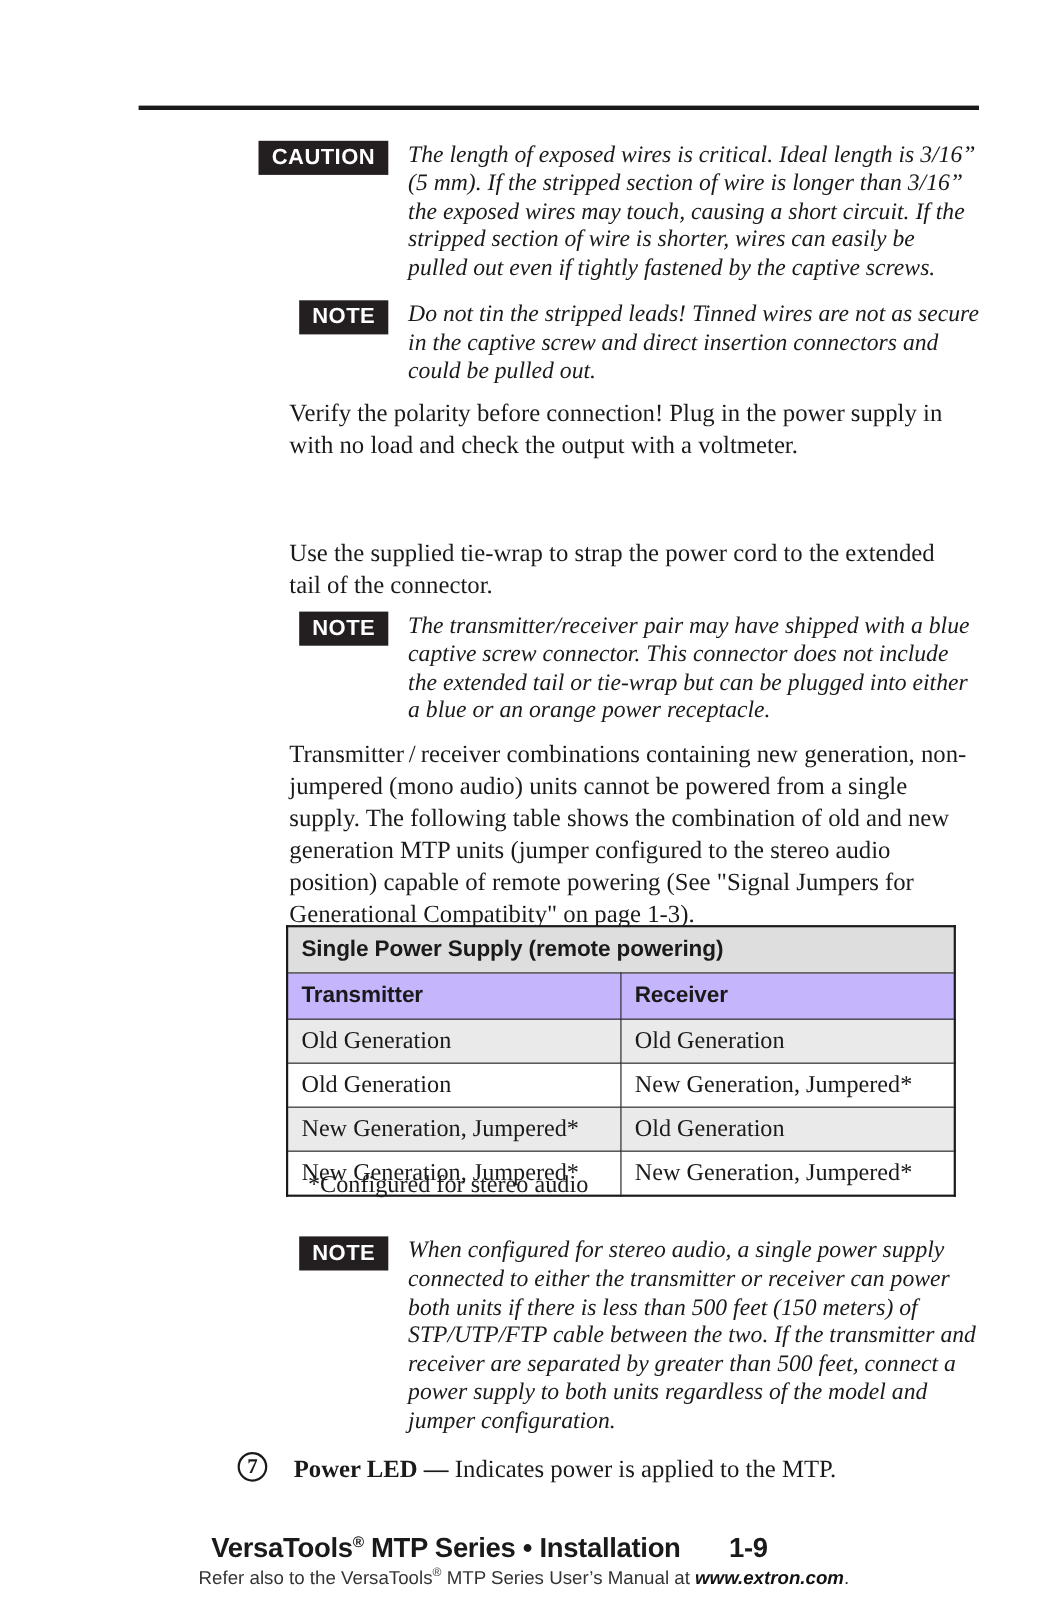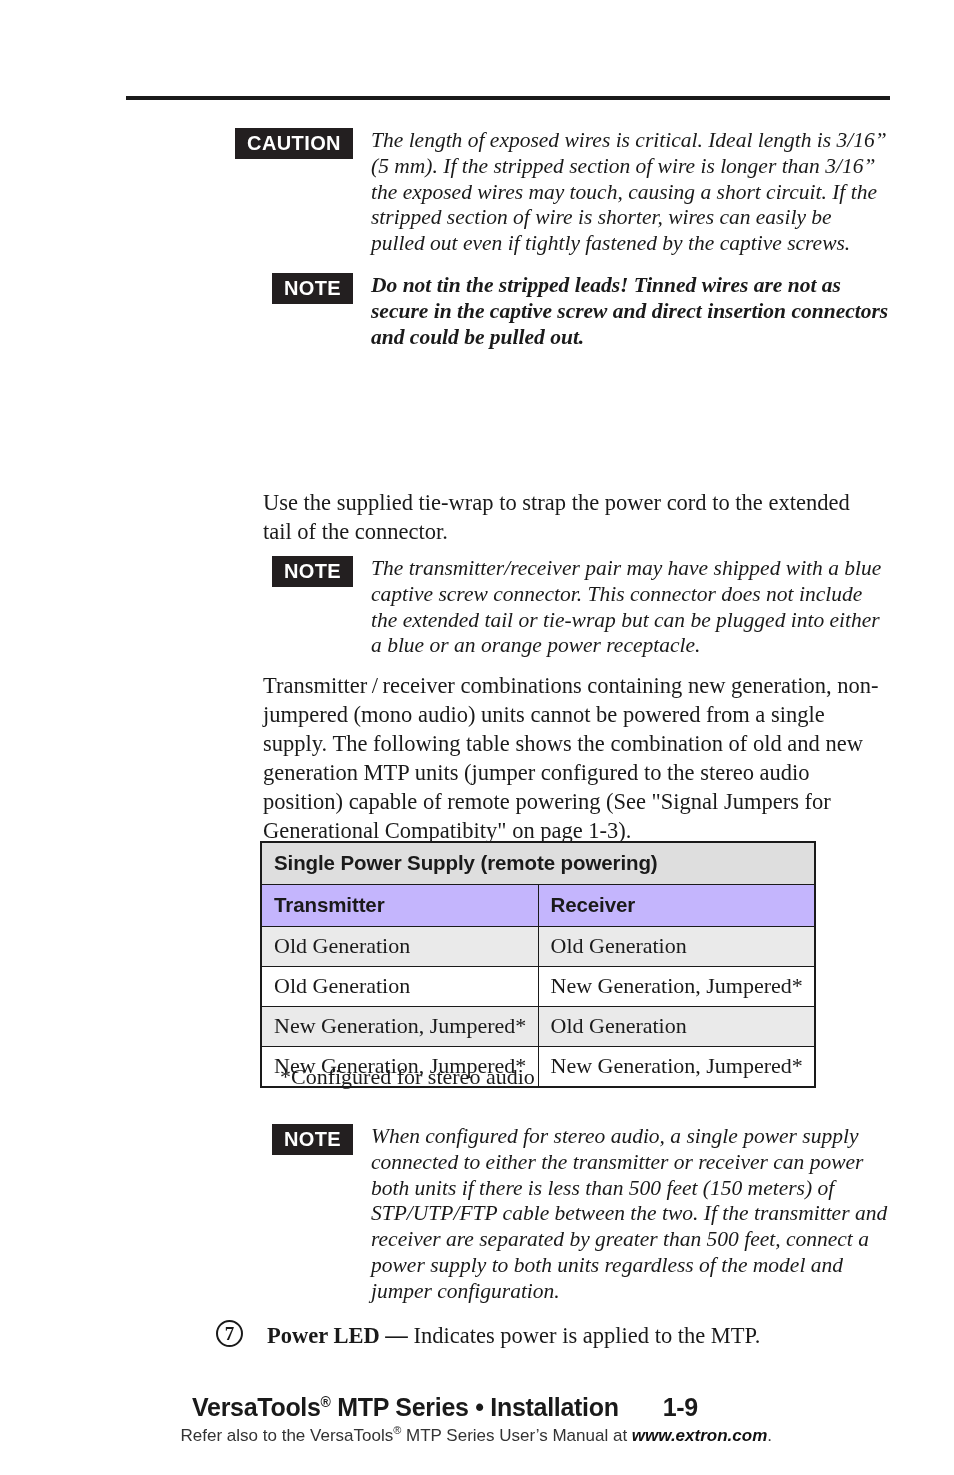--- a/index.html
+++ b/index.html
@@ -63,21 +63,21 @@
     font-size: 22.5px;
     line-height: 29px;
     color: #1a1a1a;
   }
 
   
   .tbl {
     position: absolute;
     left: 260px;
     top: 841px;
-    width: 556px;
+    width: 609px;
     border-collapse: collapse;
     border: 2.5px solid #1a1a1a;
     table-layout: fixed;
   }
   .tbl td {
     border: 1.6px solid #1a1a1a;
     padding: 5px 10px 6px 12px;
     vertical-align: middle;
     font-size: 22px;
     line-height: 26px;
@@ -182,23 +182,24 @@
 
   <div class="top-rule"></div>
 
   <div class="callout" style="left:235px; top:128px; width:655px;">
     <div class="callout-tag" style="width:118px; margin-right:18px;">CAUTION</div>
     <div class="callout-body" style="width:519px;">The length of exposed wires is critical.  Ideal length is 3/16” (5 mm).  If the stripped section of wire is longer than 3/16” the exposed wires may touch, causing a short circuit. If the stripped section of wire is shorter, wires can easily be pulled out even if tightly fastened by the captive screws.</div>
   </div>
 
   <div class="callout" style="left:272px; top:273px; width:618px;">
     <div class="callout-tag" style="width:81px; margin-right:18px;">NOTE</div>
-    <div class="callout-body" style="width:519px;font-weight:bold;">Do not tin the stripped leads!  Tinned wires are not as secure in the captive screw and direct insertion connectors and could be pulled out.</div>
-  </div>
-
+    <div class="callout-body" style="width:519px;">Do not tin the stripped leads!  Tinned wires are not as secure in the captive screw and direct insertion connectors and could be pulled out.</div>
+  </div>
+
+  <div class="para" style="left:263px; top:361px; width:628px;">Verify the polarity before connection!  Plug in the power supply in with no load and check the output with a voltmeter.</div>
 
 
   <div class="para" style="left:263px; top:488px; width:600px;">Use the supplied tie-wrap to strap the power cord to the extended tail of the connector.</div>
 
   <div class="callout" style="left:272px; top:556px; width:618px;">
     <div class="callout-tag" style="width:81px; margin-right:18px;">NOTE</div>
     <div class="callout-body" style="width:519px;">The transmitter/receiver pair may have shipped with a blue captive screw connector.  This connector does not include the extended tail or tie-wrap but can be plugged into either a blue or an orange power receptacle.</div>
   </div>
 
   <div class="para" style="left:263px; top:671px; width:628px;">Transmitter / receiver combinations containing new generation, non-jumpered (mono audio) units cannot be powered from a single supply.  The following table shows the combination of old and new generation MTP units (jumper configured to the stereo audio position) capable of remote powering (See "Signal Jumpers for Generational Compatibity" on page 1-3).</div>

